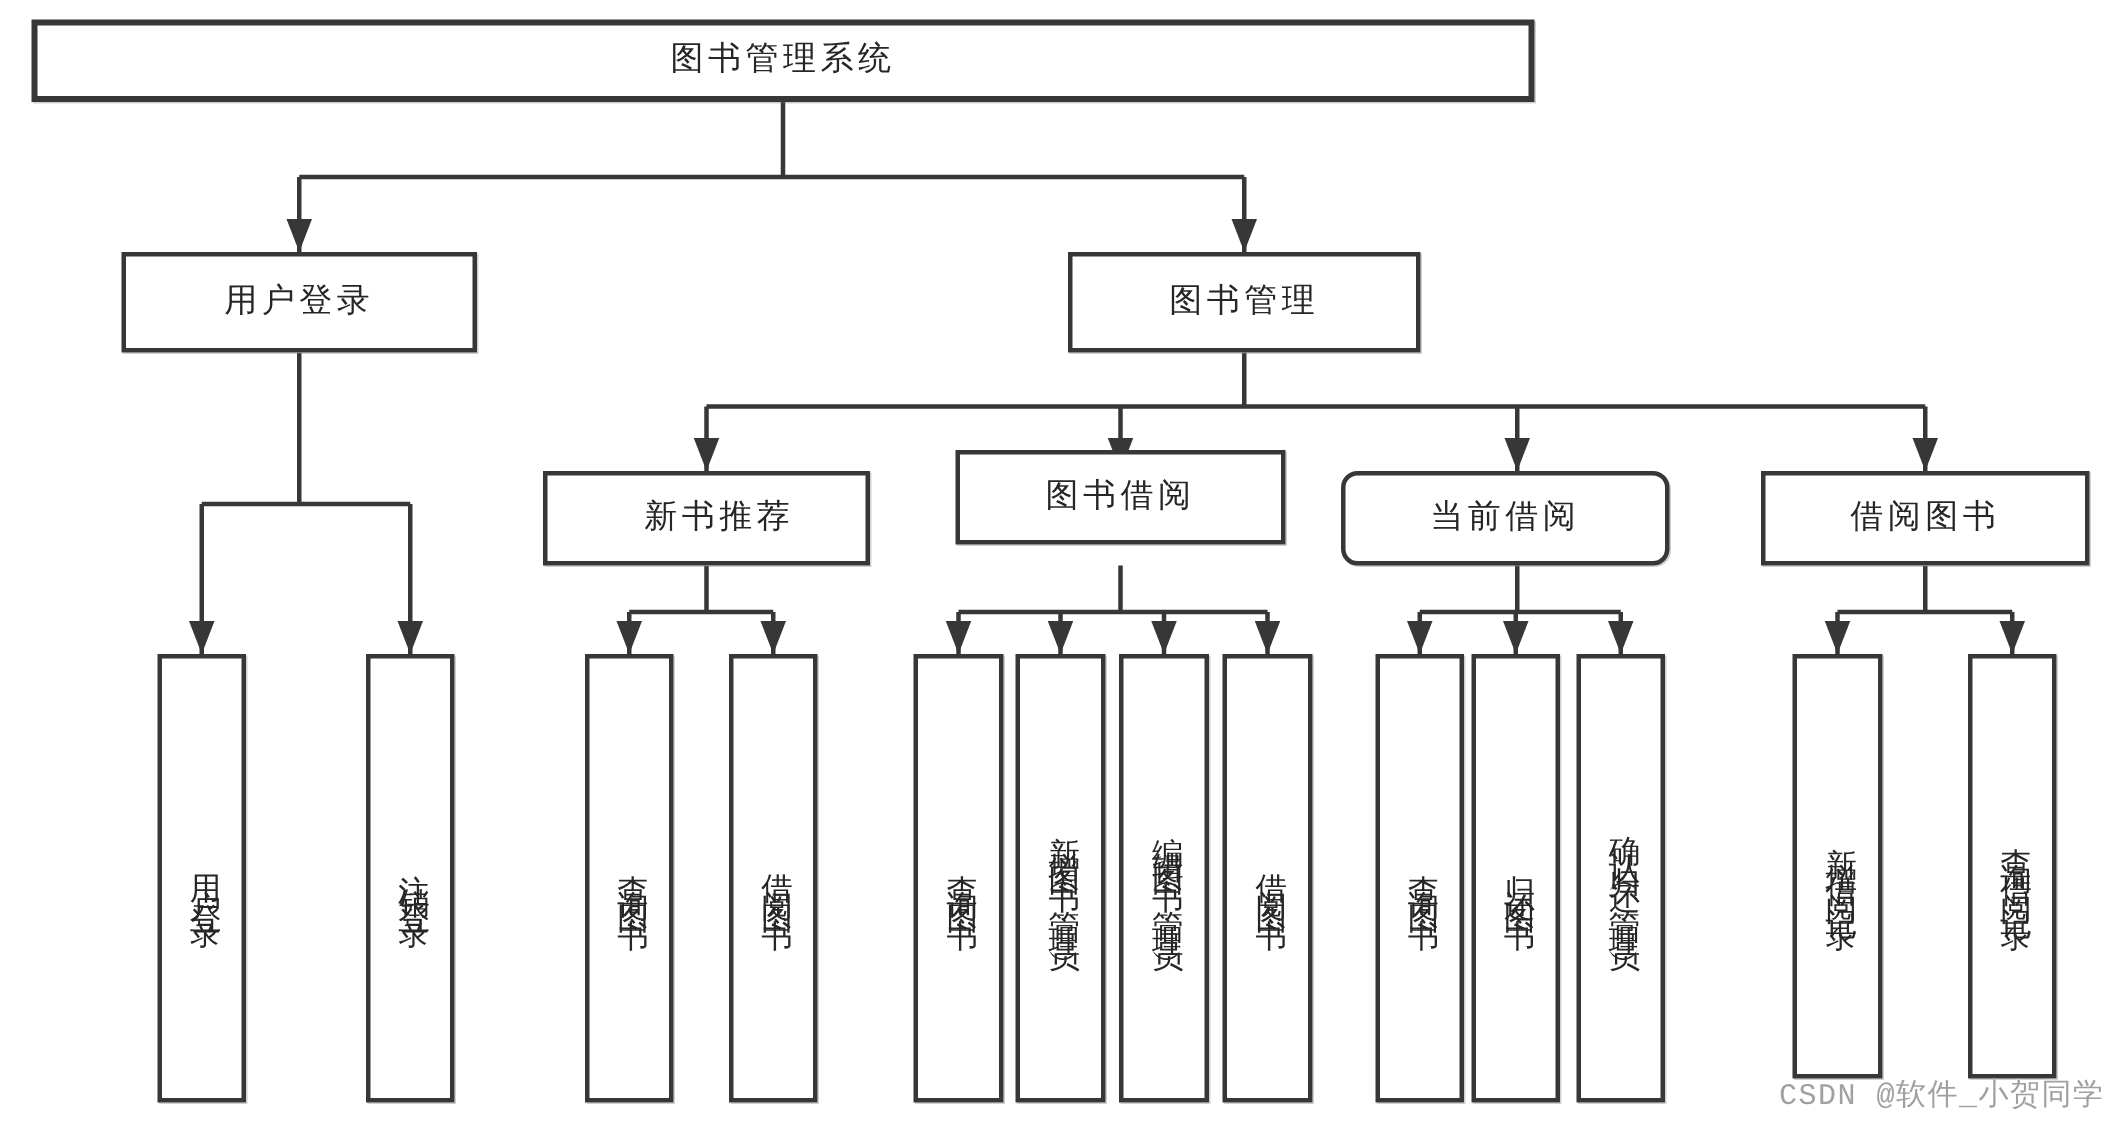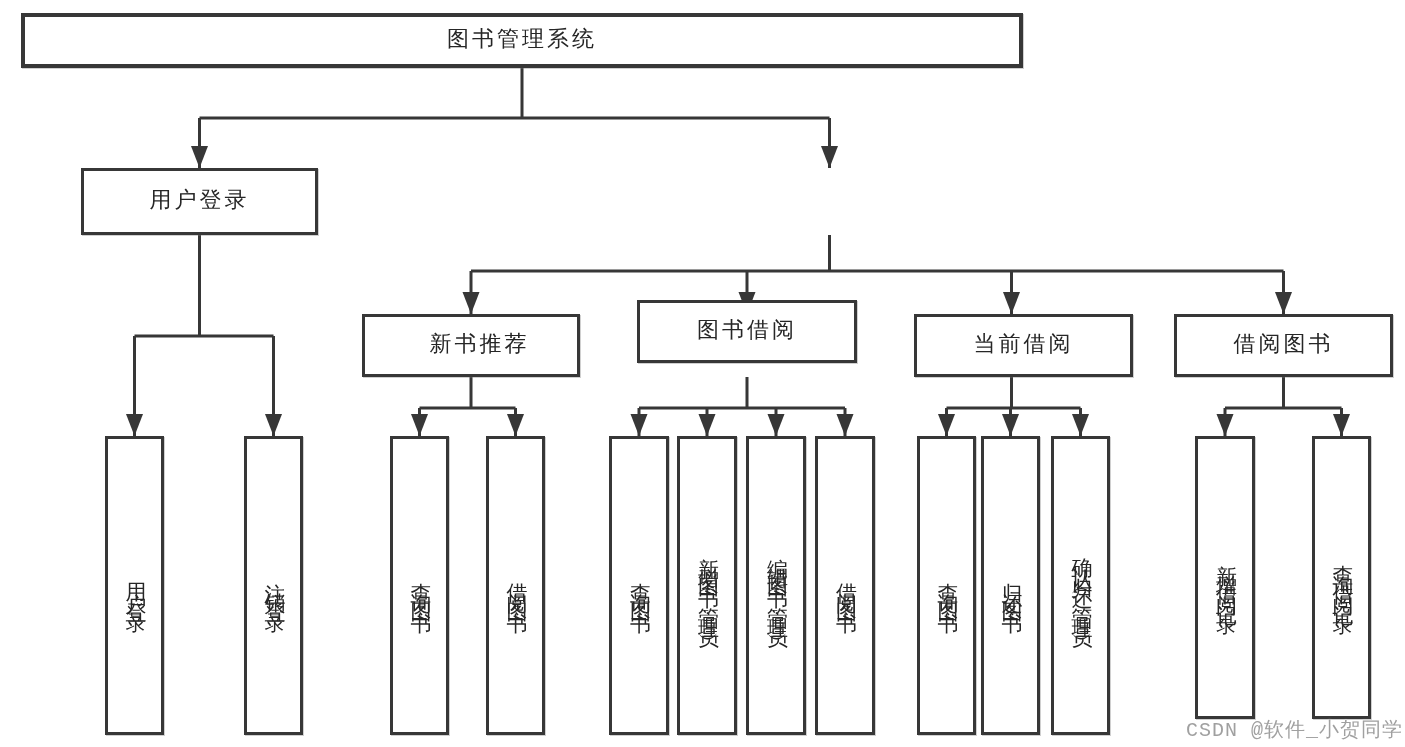--- a/index.html
+++ b/index.html
@@ -97,28 +97,31 @@
     <path d="M1341.5 408 V436" fill="none" stroke="#373737" stroke-width="3" marker-end="url(#ah)"></path>
   </svg>
 
   <div class="box root" style="left:21px; top:13px; width:1002px; height:55px;">
     <span class="hlbl">图书管理系统</span>
   </div>
 
   <div class="box" style="left:81px; top:168px; width:237px; height:67px;">
     <span class="hlbl">用户登录</span>
   </div>
+  <div class="box" style="left:712px; top:168px; width:235px; height:67px;">
+    <span class="hlbl">图书管理</span>
+  </div>
 
   <div class="box" style="left:362px; top:314px; width:218px; height:63px;padding-left:17px;">
     <span class="hlbl">新书推荐</span>
   </div>
   <div class="box" style="left:637px; top:300px; width:220px; height:63px;">
     <span class="hlbl">图书借阅</span>
   </div>
-  <div class="box" style="left:914px; top:314px; width:219px; height:63px;">
+  <div class="box" style="left:894px; top:314px; width:219px; height:63px;border-radius:11px;">
     <span class="hlbl">当前借阅</span>
   </div>
   <div class="box" style="left:1174px; top:314px; width:219px; height:63px;">
     <span class="hlbl">借阅图书</span>
   </div>
 
   <div class="box" style="left:105px; top:436px; width:59px; height:299px;">
     <span class="vlbl">用户登录</span>
   </div>
   <div class="box" style="left:244px; top:436px; width:59px; height:299px;">

